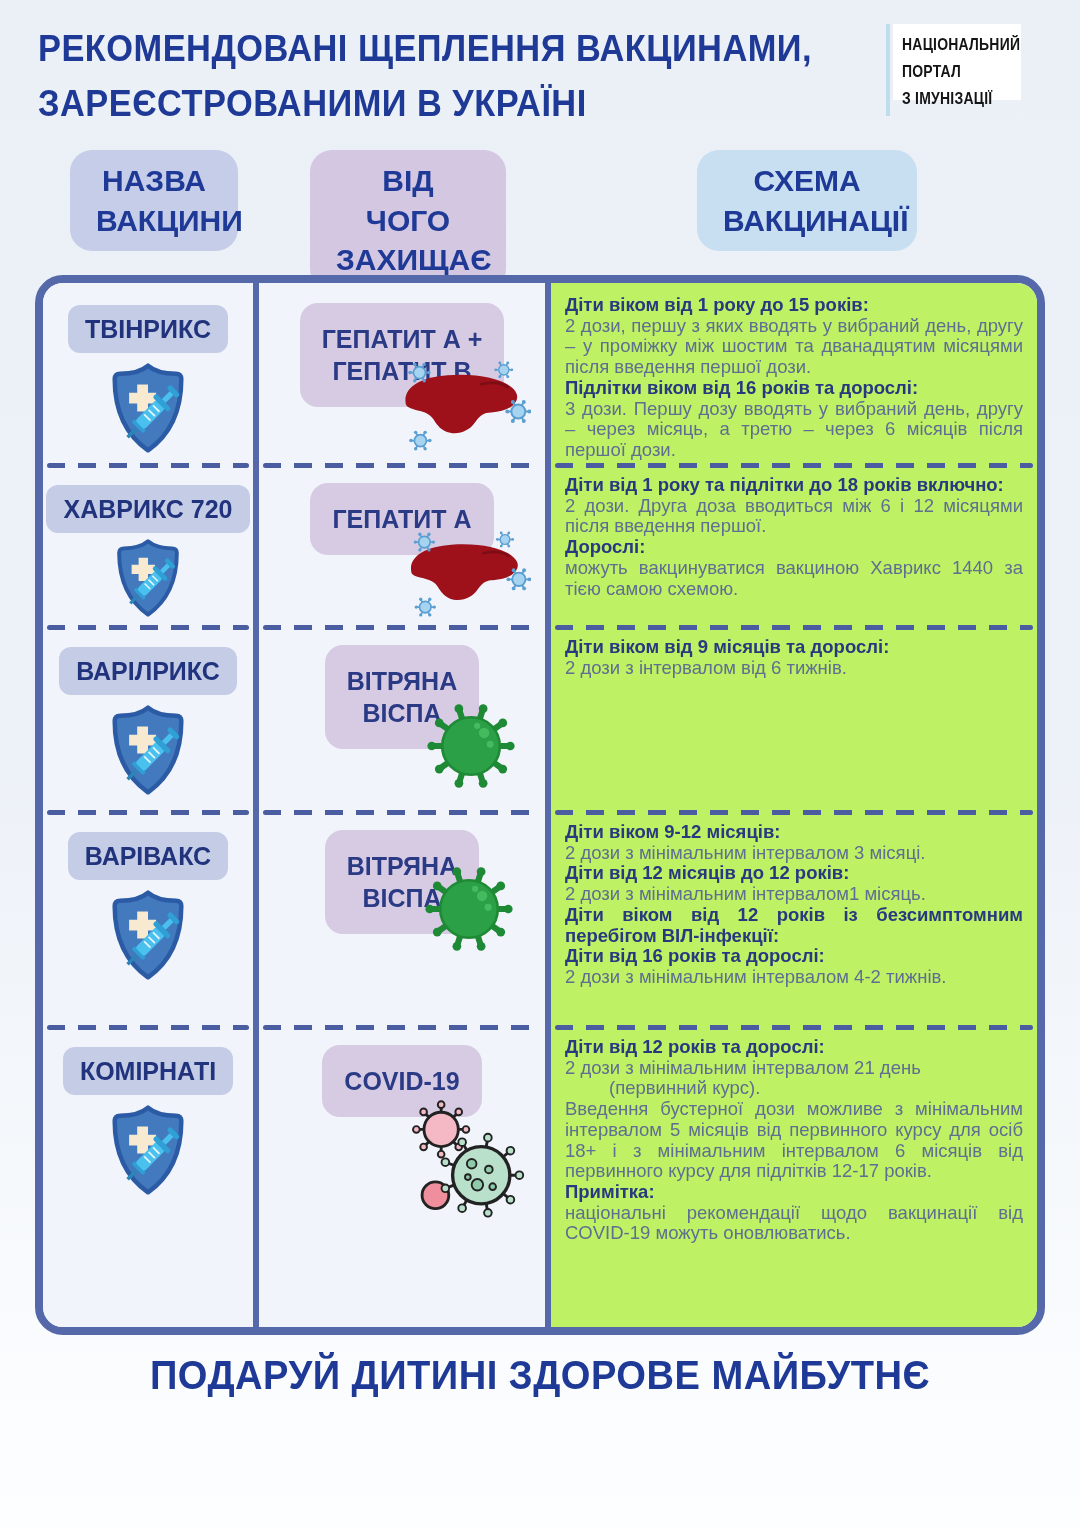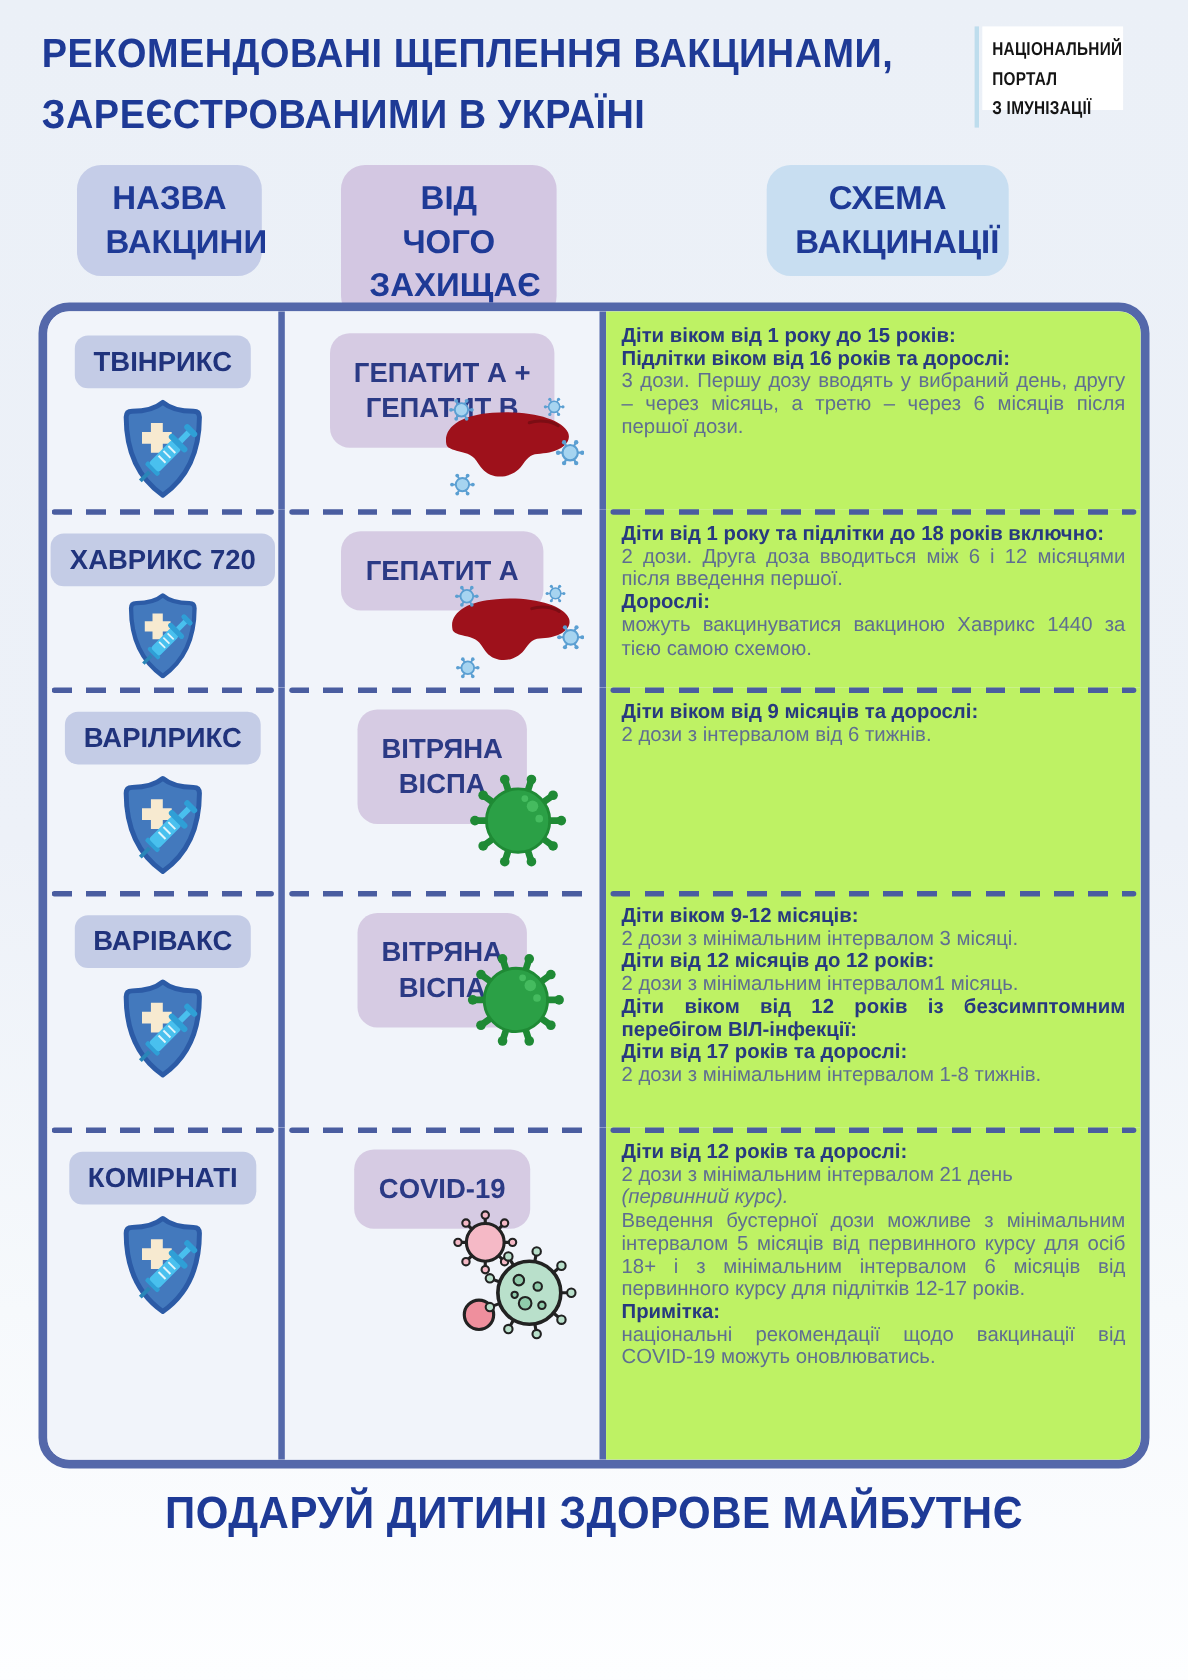--- a/index.html
+++ b/index.html
@@ -55,21 +55,21 @@
   .liver-r2{right:14px;bottom:2px;width:130px;height:96px;}
   .virus-r3{right:26px;bottom:16px;width:96px;height:96px;}
   .virus-r4{right:28px;bottom:68px;width:96px;height:96px;}
   .covid-r5{right:18px;top:72px;width:124px;height:124px;}
 
   
   .schemacell{padding:12px 14px 0 14px;}
   .schemacell p{margin:0;font-size:18.5px;line-height:1.12;text-align:justify;}
   .schemacell p.sb{color:#27397f;font-weight:bold;}
   .schemacell p.sn{color:#5f6e91;}
-  .schemacell p.si{color:#5f6e91;font-style:italic;}
+  .schemacell p.si{color:#5f6e91;margin-left:44px;}
 
   
   .footer{position:absolute;left:0;top:1352px;width:1080px;text-align:center;
           font-size:41px;font-weight:bold;color:#1e3a96;letter-spacing:.5px;
           transform:scaleX(.93);transform-origin:center top;}
 
   .defs-hidden{position:absolute;width:0;height:0;overflow:hidden;}
 </style>
 </head>
 <body>
@@ -229,20 +229,21 @@
     </div>
     <div class="cell c2 protcell">
       <div class="pill-prot">ГЕПАТИТ А +
 ГЕПАТИТ В</div>
       <svg class="icon-abs liver-r1" viewBox="0 0 150 110">
           <use href="#sym-liver"></use>
         </svg>
     </div>
     <div class="cell c3 schemacell">
       <p class="sb">Діти віком від 1 року до 15 років:</p>
+      <p class="sn">2 дози, першу з яких вводять у вибраний день, другу – у проміжку між шостим та дванадцятим місяцями після введення першої дози.</p>
       <p class="sb">Підлітки віком від 16 років та дорослі:</p>
       <p class="sn">3 дози. Першу дозу вводять у вибраний день, другу – через місяць, а третю – через 6 місяців після першої дози.</p>
     </div>
 
     <div class="cell c1 sep namecell">
       <div class="pill-name">ХАВРИКС 720</div>
       <svg class="shield small">
           <use href="#sym-shield"></use>
         </svg>
     </div>
@@ -289,22 +290,22 @@
       <svg class="icon-abs virus-r4" viewBox="0 0 110 110">
           <use href="#sym-virus-green"></use>
         </svg>
     </div>
     <div class="cell c3 sep schemacell">
       <p class="sb">Діти віком 9-12 місяців:</p>
       <p class="sn">2 дози з мінімальним інтервалом 3 місяці.</p>
       <p class="sb">Діти від 12 місяців до 12 років:</p>
       <p class="sn">2 дози з мінімальним інтервалом1 місяць.</p>
       <p class="sb">Діти віком від 12 років із безсимптомним перебігом ВІЛ-інфекції:</p>
-      <p class="sb">Діти від 17 років та дорослі:</p>
-      <p class="sn">2 дози з мінімальним інтервалом 1-8 тижнів.</p>
+      <p class="sb">Діти від 16 років та дорослі:</p>
+      <p class="sn">2 дози з мінімальним інтервалом 4-2 тижнів.</p>
     </div>
 
     <div class="cell c1 sep namecell">
       <div class="pill-name">КОМІРНАТІ</div>
       <svg class="shield">
           <use href="#sym-shield"></use>
         </svg>
     </div>
     <div class="cell c2 sep protcell">
       <div class="pill-prot">COVID-19</div>

